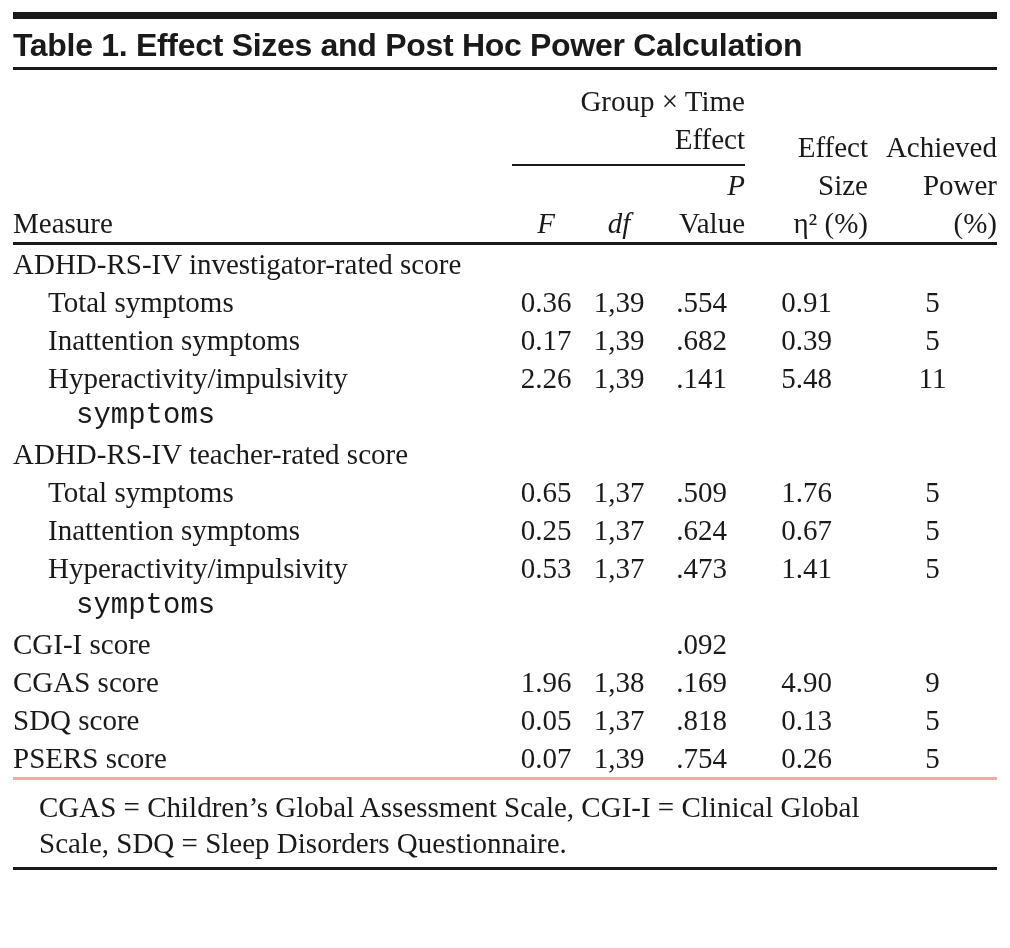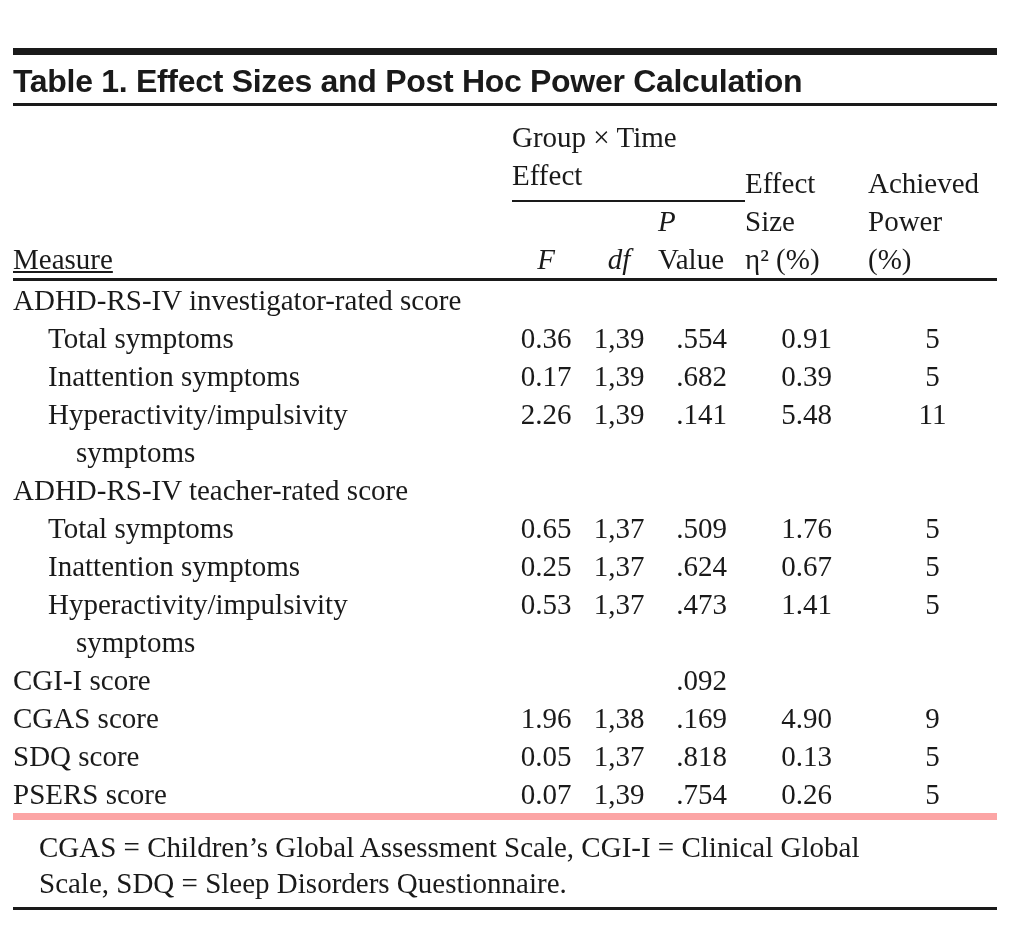--- a/index.html
+++ b/index.html
@@ -1,45 +1,44 @@
 <!DOCTYPE html>
 <html><head>
 <meta charset="utf-8">
 <style>
   html,body{margin:0;padding:0;background:#ffffff;}
   .page{
     width:1010px;height:909px;box-sizing:border-box;
     padding:12px 13px 0 13px;background:#ffffff;color:#1a1a1a;
     font-family:"Liberation Serif","DejaVu Serif",serif;
     overflow:hidden;
-    margin-top:36px;
   }
   .top-bar{height:7px;background:#1a1a1a;}
   .title{
     font-family:"Liberation Sans","DejaVu Sans",sans-serif;
     font-weight:bold;font-size:32px;line-height:38px;letter-spacing:-0.3px;
     padding:7px 0 3px 0;border-bottom:3px solid #1a1a1a;color:#1a1a1a;
   }
   table{
     width:100%;border-collapse:collapse;table-layout:fixed;
     font-size:29px;line-height:38px;margin-top:12px;color:#1a1a1a;
   }
   th,td{padding:0;font-weight:normal;}
   thead th{vertical-align:bottom;}
   tbody td{vertical-align:top;}
-  .left{text-align:left;text-decoration:underline;}
+  .left{text-align:left;}
   .num{text-align:center;}
   .italic{font-style:italic;}
-  .blk{display:block;text-align:left;}
+  .blk{display:block;text-align:right;}
   .spanner{border-bottom:2px solid #1a1a1a;padding-bottom:6px;text-align:center;}
   .deep{border-bottom:3px solid #1a1a1a;}
-  tr.row-last td{border-bottom:7px solid #fca5a5;}
+  tr.row-last td{border-bottom:3px solid #fca5a5;}
   .lbl{display:block;}
   .ind1{padding-left:35px;}
-  .ind2{padding-left:63px;}
+  .ind2{padding-left:63px;font-family:Liberation Mono, monospace;}
   .fn{margin-top:9px;font-size:29px;line-height:36px;}
   .fn-cont{padding-left:26px;}
   .bottom-rule{height:3px;background:#1a1a1a;margin-top:6px;}
 </style>
 </head>
 <body>
 
 <div class="page">
 
   <div class="top-bar"></div>

